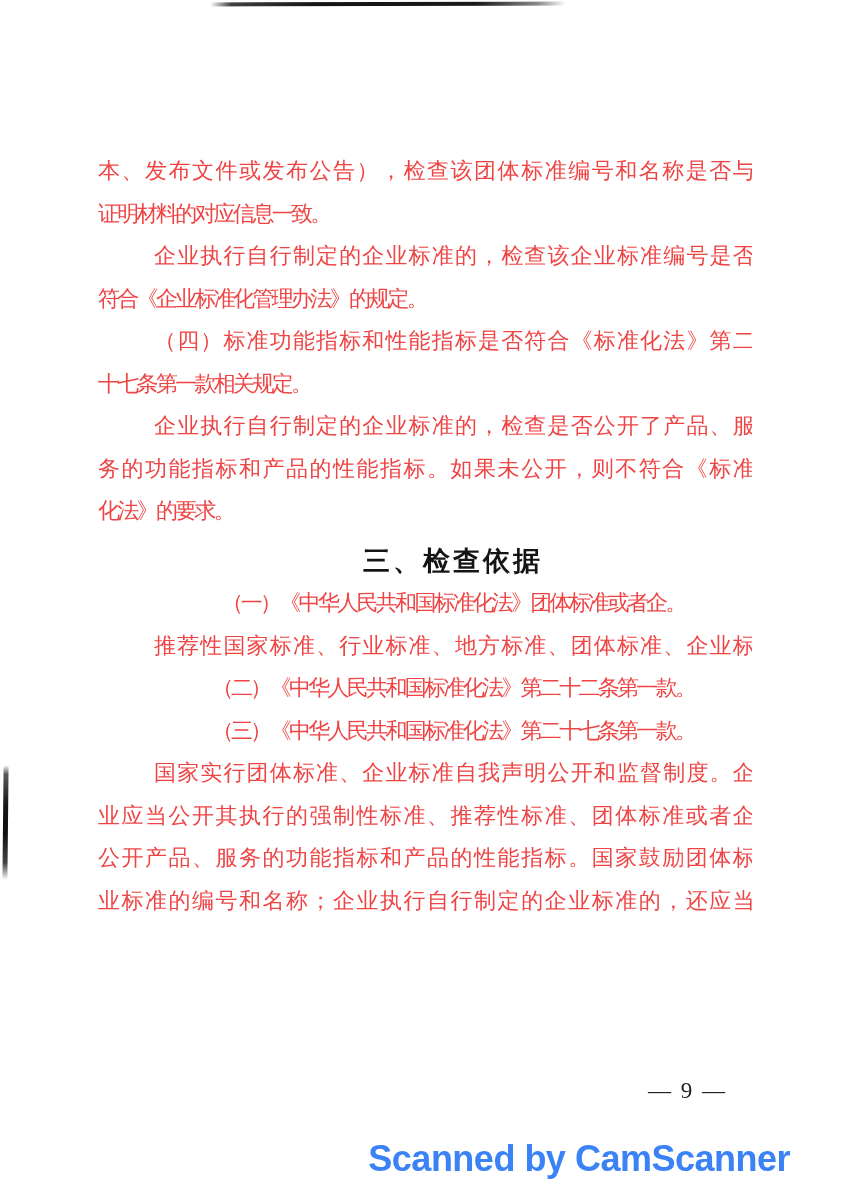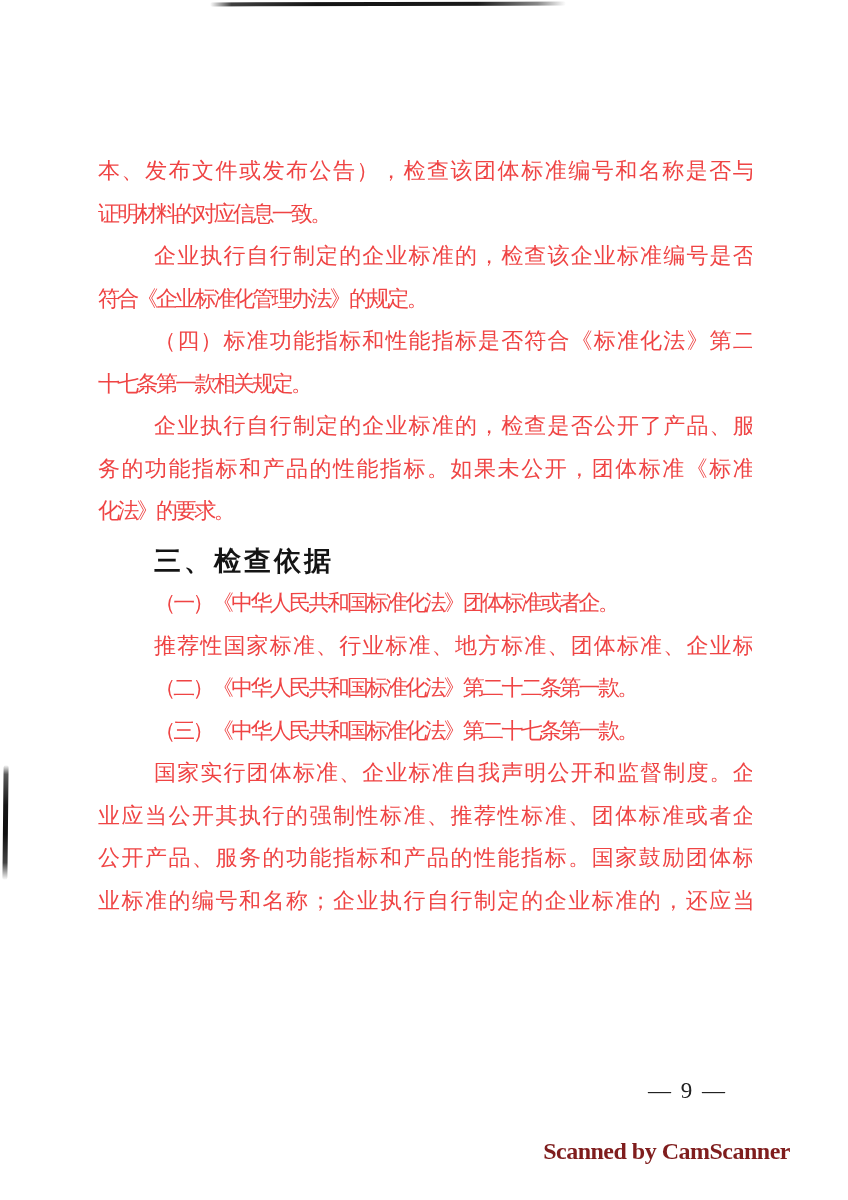--- a/index.html
+++ b/index.html
@@ -65,21 +65,21 @@
     color: #ef4444;
   }
   .line.fill {
     white-space: normal;
     text-align: justify;
     text-align-last: justify;
     text-justify: inter-character;
     overflow: hidden;
     height: 42.5px;
   }
-  .line.indent { text-indent: 56px; }
+  .line.indent { text-indent: 56px; text-align: center; }
   .para.heading { margin-top: 7px; }
   .para.heading .line {
     font-family: "Liberation Sans", "DejaVu Sans", sans-serif;
     font-weight: 700;
     font-size: 27px;
     letter-spacing: 3px;
     color: #141414;
   }
   .pagenum {
     position: absolute;
@@ -87,25 +87,25 @@
     right: 121px;
     font-size: 23px;
     letter-spacing: 2px;
     color: #222222;
     font-family: "Liberation Serif", "DejaVu Serif", serif;
   }
   .watermark {
     position: absolute;
     top: 1138px;
     right: 58px;
-    font-family: Liberation Serif, serif;
+    font-family: Liberation Sans, sans-serif;
     font-weight: 700;
-    font-size: 24px;
+    font-size: 36px;
     letter-spacing: -0.5px;
-    color: #7f1d1d;
+    color: #3b82f6;
   }
 </style>
 </head>
 <body>
 
 <div class="page">
   <div class="artifact-top"></div>
   <div class="artifact-left"></div>
   <div class="doc-body">
       <div class="para">
@@ -115,21 +115,21 @@
       <div class="para">
         <div class="line fill indent">企业执行自行制定的企业标准的，检查该企业标准编号是否</div>
         <div class="line">符合《企业标准化管理办法》的规定。</div>
       </div>
       <div class="para">
         <div class="line fill indent">（四）标准功能指标和性能指标是否符合《标准化法》第二</div>
         <div class="line">十七条第一款相关规定。</div>
       </div>
       <div class="para">
         <div class="line fill indent">企业执行自行制定的企业标准的，检查是否公开了产品、服</div>
-        <div class="line fill">务的功能指标和产品的性能指标。如果未公开，团体标准《标准</div>
+        <div class="line fill">务的功能指标和产品的性能指标。如果未公开，则不符合《标准</div>
         <div class="line">化法》的要求。</div>
       </div>
       <div class="para heading">
         <div class="line indent">三、检查依据</div>
       </div>
       <div class="para">
         <div class="line indent">（一）《中华人民共和国标准化法》团体标准或者企。</div>
       </div>
       <div class="para">
         <div class="line fill indent">推荐性国家标准、行业标准、地方标准、团体标准、企业标</div>

